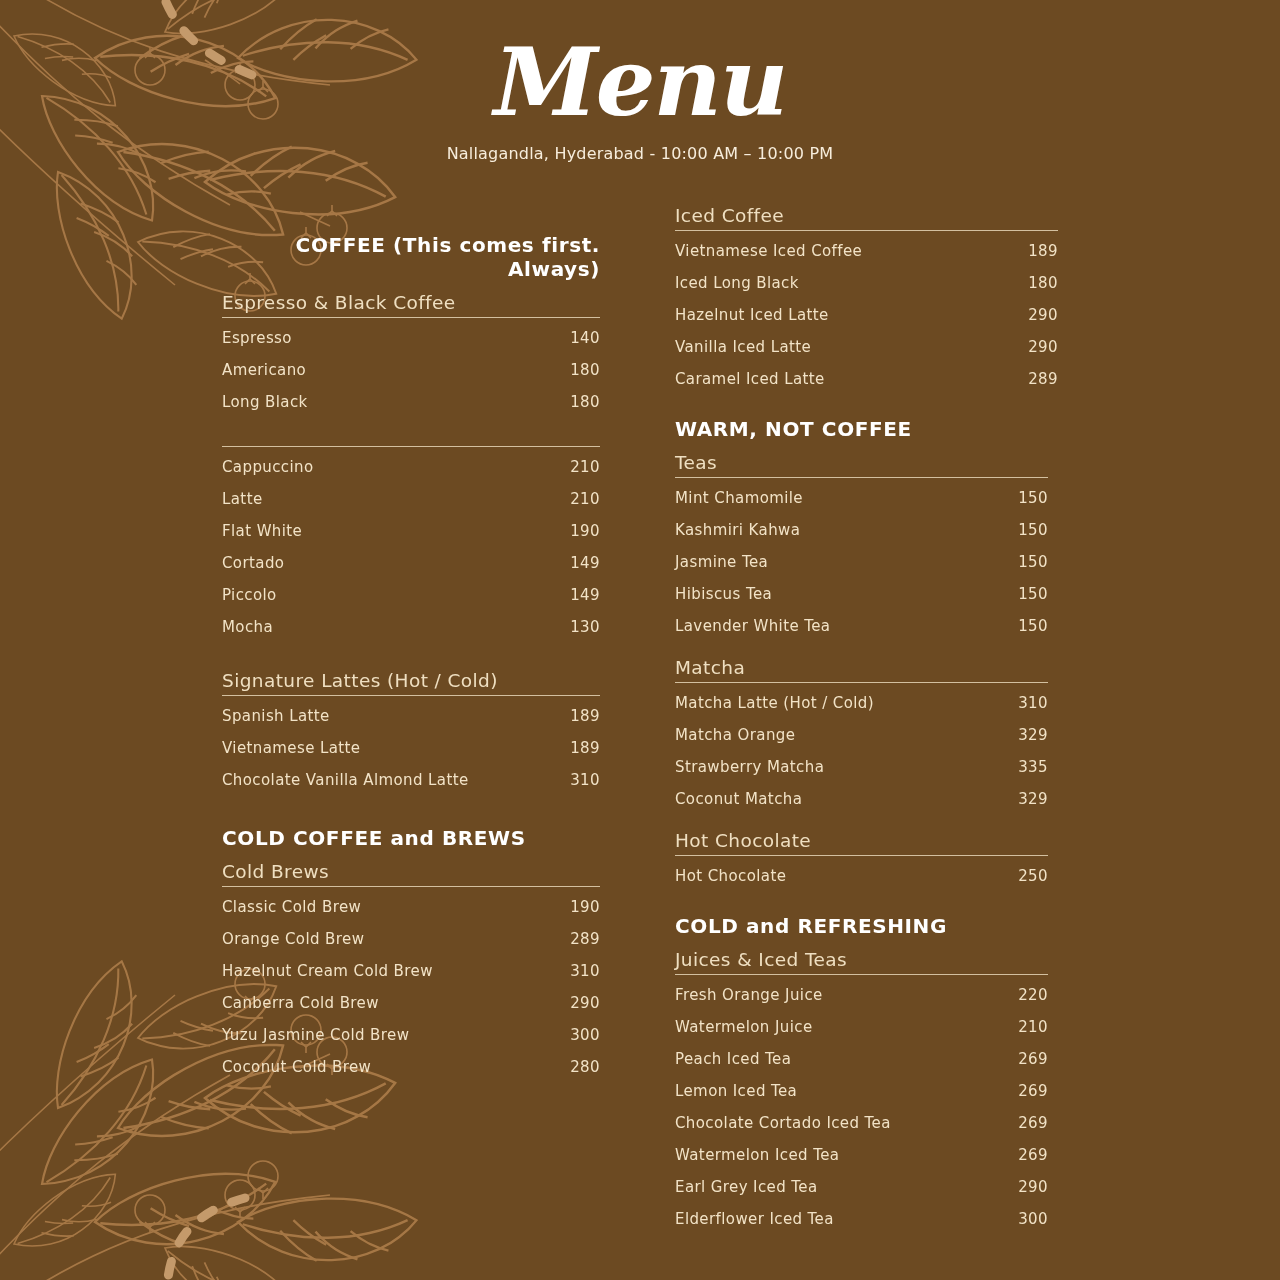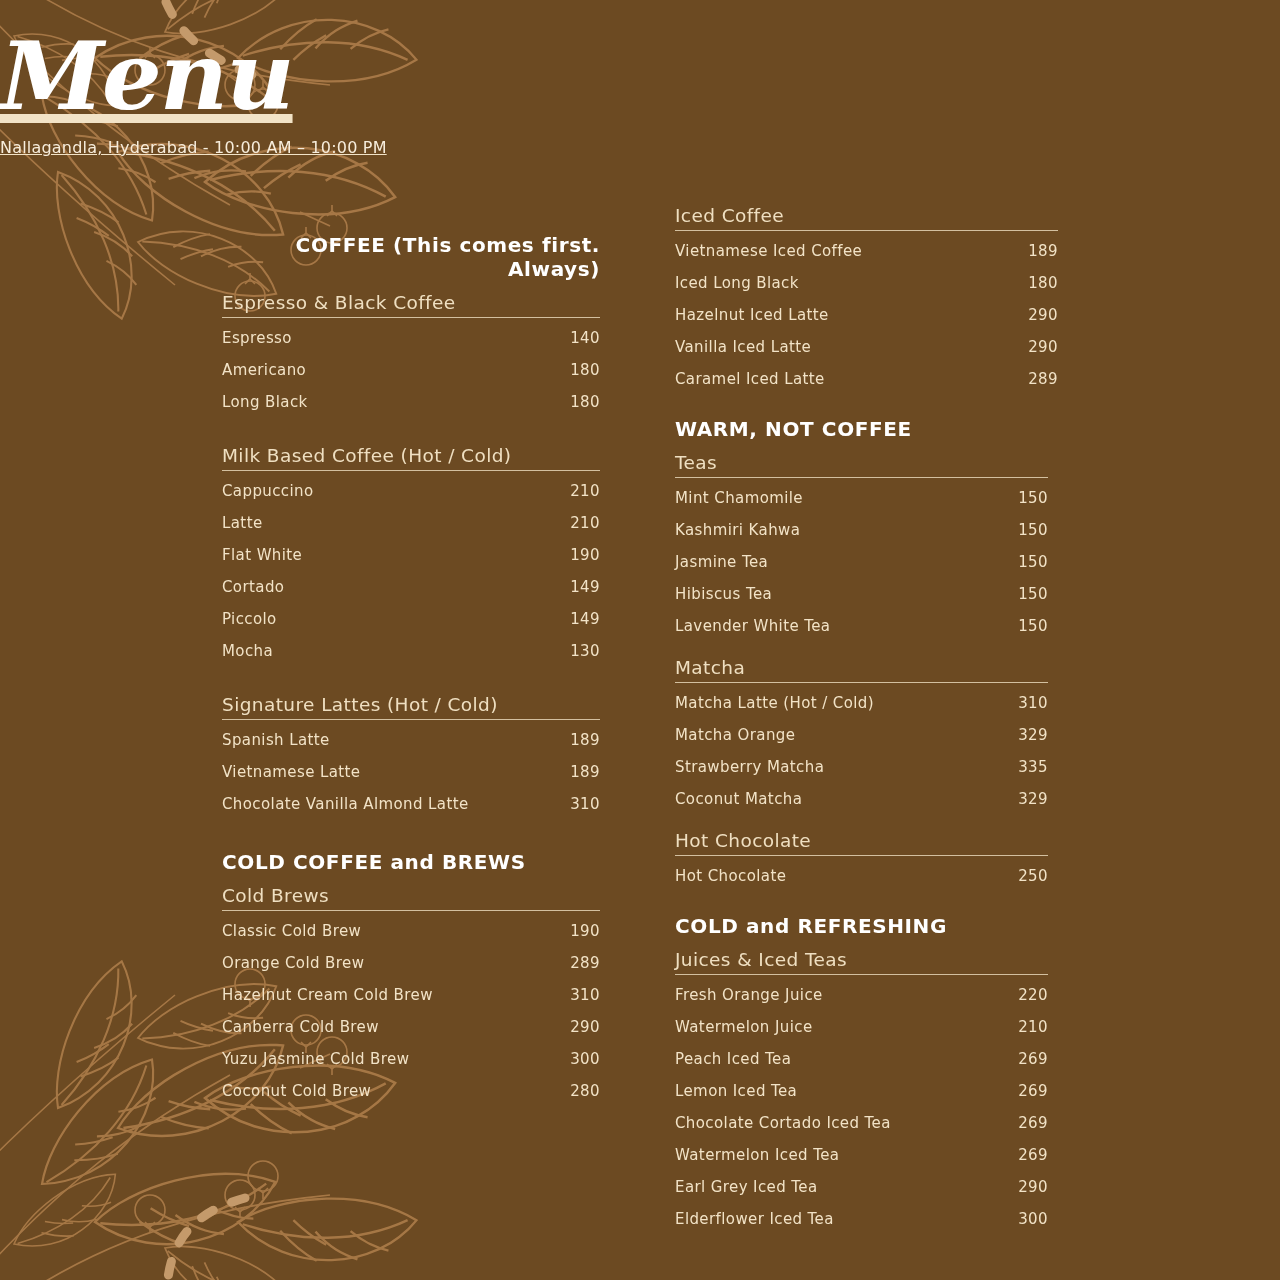--- a/index.html
+++ b/index.html
@@ -20,23 +20,22 @@
     font-family:"DejaVu Sans",sans-serif;
     color:var(--text);
   }
   .decor{position:absolute;pointer-events:none;}
   .decor-top{left:0;top:0;}
   .decor-bottom{left:0;bottom:0;}
   .trail-top{left:148px;top:0;}
   .trail-bottom{left:150px;bottom:0;}
 
   header{
-    position:absolute;top:22px;left:0;width:100%;
-    text-align:left;
-    text-decoration:underline;
+    position:absolute;top:28px;left:0;width:100%;
+    text-align:center;
   }
   .title{
     font-family:"DejaVu Serif",serif;
     font-style:italic;
     font-weight:bold;
     font-size:94px;
     line-height:108px;
     letter-spacing:-2px;
     color:var(--heading);
   }
@@ -168,21 +167,20 @@
             <span class="item-name">Americano</span>
             <span class="item-price">180</span>
           </div>
           <div class="row">
             <span class="item-name">Long Black</span>
             <span class="item-price">180</span>
           </div>
         </div>
       </section>
       <section class="section">
-        <div class="section-label">Milk Based Coffee (Hot / Cold)</div>
         <div class="divider"></div>
         <div class="rows">
           <div class="row">
             <span class="item-name">Cappuccino</span>
             <span class="item-price">210</span>
           </div>
           <div class="row">
             <span class="item-name">Latte</span>
             <span class="item-price">210</span>
           </div>

